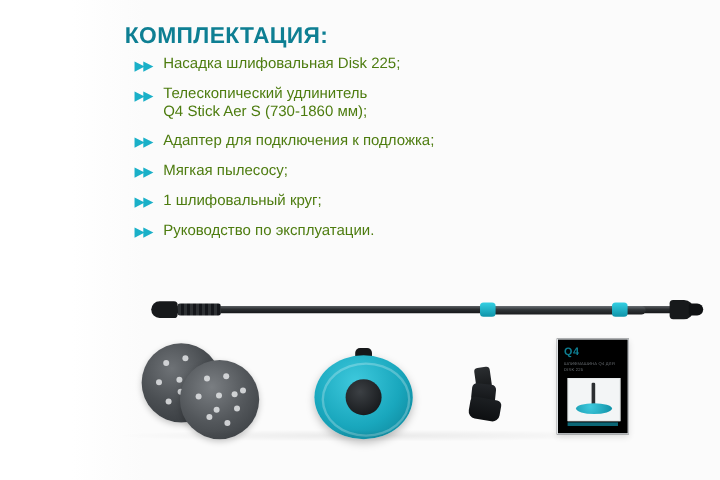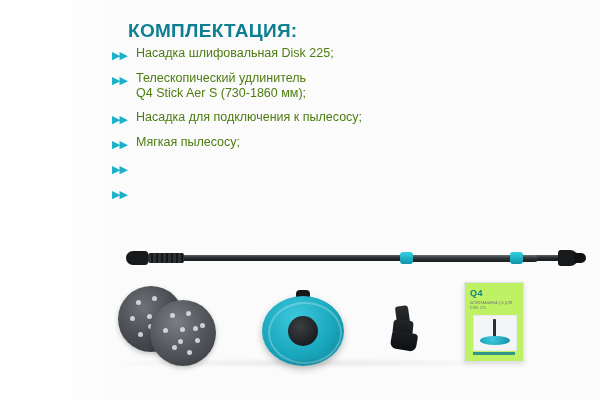--- a/index.html
+++ b/index.html
@@ -34,21 +34,21 @@
     left: 60px;
     top: 0;
     width: 60px;
     height: 400px;
     background: linear-gradient(to right, #ffffff 0%, #fbfbfb 100%);
   }
 
   
   .heading {
     position: absolute;
-    left: 128px;
+    left: 104px;
     top: 20px;
     font-size: 19px;
     font-weight: bold;
     letter-spacing: 0.3px;
     color: #0e7f93;
     text-transform: uppercase;
   }
 
   
   .list {
@@ -251,21 +251,21 @@
     transform: rotate(10deg);
   }
 
   
   .manual {
     position: absolute;
     left: 372px;
     top: 54px;
     width: 58px;
     height: 78px;
-    background: #bef264;
+    background: #000000;
     border: 1px solid #dfe3e6;
     box-shadow: 0 2px 5px rgba(0,0,0,0.12);
   }
   .man-logo {
     position: absolute;
     left: 5px; top: 5px;
     font-size: 9px;
     font-weight: bold;
     color: #0e7f93;
     letter-spacing: 0.5px;
@@ -336,34 +336,36 @@
     </div>
 
     <div class="row">
       <div class="arrows">▶▶</div>
       <div class="txt">Телескопический удлинитель
 Q4 Stick Aer S (730-1860 мм);</div>
     </div>
 
     <div class="row">
       <div class="arrows">▶▶</div>
-      <div class="txt">Насадка для подключения к пылесосу;</div>
+      <div class="txt">Адаптер для подключения к подложка;</div>
     </div>
 
     <div class="row">
       <div class="arrows">▶▶</div>
       <div class="txt">Мягкая пылесосу;</div>
     </div>
 
     <div class="row">
       <div class="arrows">▶▶</div>
-    </div>
-
-    <div class="row">
-      <div class="arrows">▶▶</div>
+      <div class="txt">1 шлифовальный круг;</div>
+    </div>
+
+    <div class="row">
+      <div class="arrows">▶▶</div>
+      <div class="txt">Руководство по эксплуатации.</div>
     </div>
 
   </div>
 
   <div class="photo">
 
     <div class="pole-wrap">
       <div class="pole-bar"></div>
       <div class="pole-bar2"></div>
       <div class="pole-head"></div>

